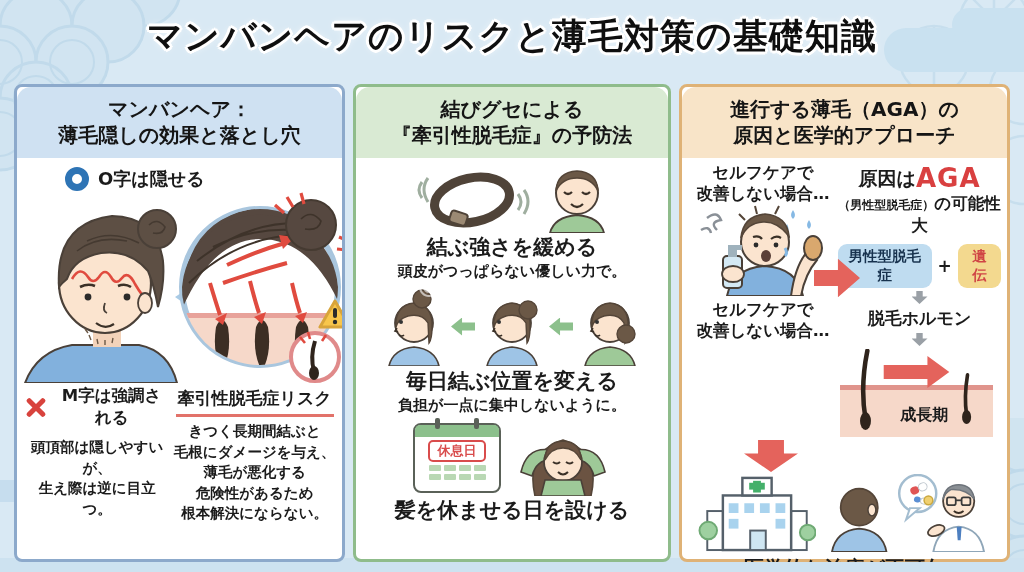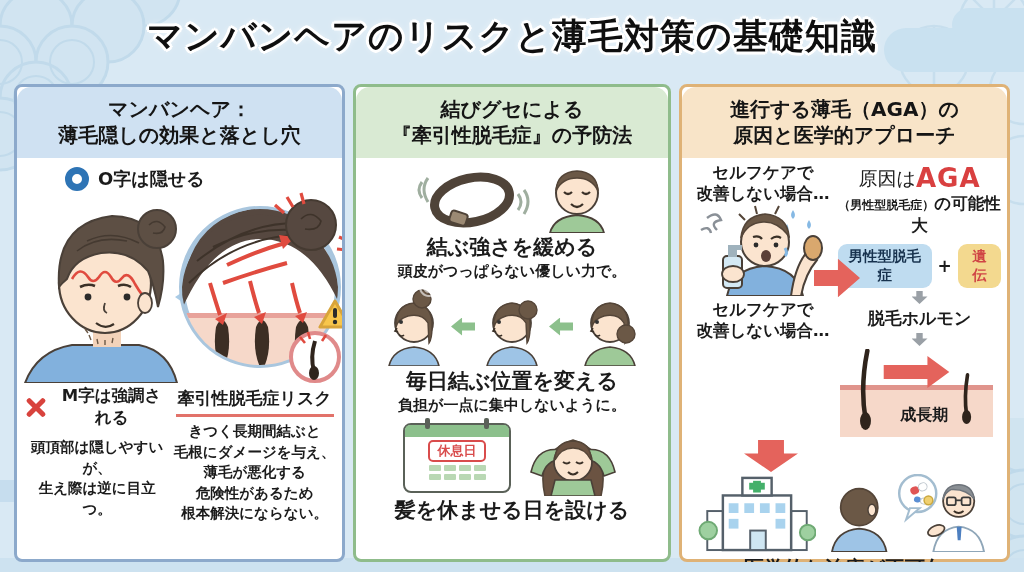--- a/index.html
+++ b/index.html
@@ -62,35 +62,35 @@
   .risk-title { display:inline-block; font-size:17px; font-weight:bold; padding:2px 2px 4px; border-bottom:3px solid #e2726a; margin-bottom:4px;font-family:Liberation Mono, monospace; }
   .col-body { font-size:14.5px; font-weight:bold; line-height:1.42; }
 
   
   .sec { text-align:center; margin-top:5px; }
   .sec-illus { display:flex; align-items:center; justify-content:center; gap:14px; }
   .sec-title { font-size:21px; font-weight:bold; margin-top:0; }
   .sec-sub { font-size:15px; font-weight:bold; line-height:1.3; margin-top:1px; }
   .arrow-left-green { width:24px; height:18px; background:#8cc08c; flex:0 0 auto;
     clip-path:polygon(100% 28%,46% 28%,46% 0,0 50%,46% 100%,46% 72%,100% 72%); }
-  .calendar { position:relative; width:108px; height:70px; background:#fff; border:2px solid #5a6158; border-radius:8px; }
+  .calendar { position:relative; width:88px; height:70px; background:#fff; border:2px solid #5a6158; border-radius:8px; }
   .cal-top { height:12px; background:#8cc08c; border-radius:5px 5px 0 0; }
   .cal-ring { position:absolute; top:-7px; width:5px; height:11px; background:#5a6158; border-radius:2px; }
   .cal-ring.r1 { left:20px; } .cal-ring.r2 { right:20px; }
   .cal-label { margin:3px auto 3px; width:58px; border:2px solid #d94c4c; border-radius:5px; color:#d94c4c; font-size:13px; font-weight:bold; line-height:1.2; padding:1px 0; }
   .cal-grid { display:grid; grid-template-columns:repeat(4,12px); gap:3px; justify-content:center; }
   .cal-grid i { height:6px; background:#b9d8b4; border-radius:1px; }
 
   
   .rp-top { position:relative; display:flex; padding:5px 6px 0 6px; }
   .rp-colA { width:150px; text-align:center; }
   .rp-colB { flex:1; text-align:center; }
   .selfcare { font-size:16.5px; font-weight:bold; line-height:1.25; }
   .cause-line { line-height:1; margin-top:2px; }
-  .cause-prefix { font-size:19px; font-weight:normal; vertical-align:2px; }
+  .cause-prefix { font-size:19px; font-weight:bold; vertical-align:2px; }
   .cause-aga { font-size:26px; font-weight:bold; color:#d94040; letter-spacing:1px; }
   .cause-sub { margin-top:2px; }
   .cause-sub-paren { font-size:12px; font-weight:bold; }
   .cause-sub-rest { font-size:16.5px; font-weight:bold; }
   .badges { display:flex; align-items:center; justify-content:center; gap:6px; margin-top:7px; }
   .badge { font-size:14.5px; font-weight:bold; padding:3px 9px; border-radius:9px; }
   .badge-blue { background:#bfdcf0; color:#17324e; }
   .badge-yellow { background:#f3d98f; color:#d04545; }
   .plus { font-size:17px; font-weight:bold; }
   .arrow-down-gray { width:16px; height:13px; background:#9aa0a6; margin:3px auto;

